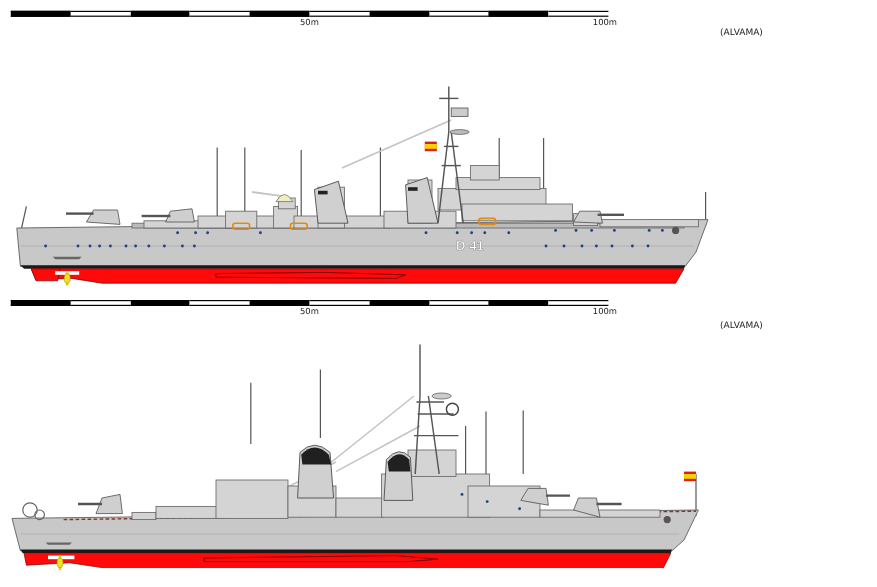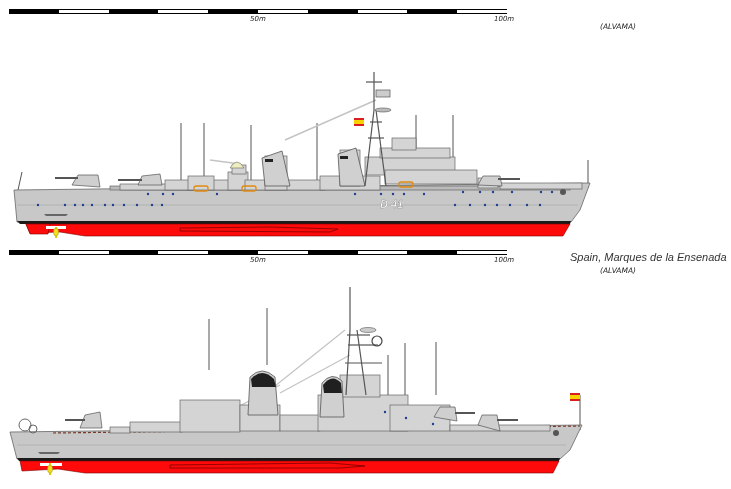--- a/index.html
+++ b/index.html
@@ -1,17 +1,17 @@
 <!DOCTYPE html>
 <html><head>
 <meta charset="utf-8">
 <style>
   html, body { margin:0; padding:0; background:#ffffff; }
   body { width:731px; height:489px; position:relative; overflow:hidden; font-family:"Liberation Sans", sans-serif; }
-  .plate { position:absolute; left:0; width:660px;font-style:italic; }
+  .plate { position:absolute; left:0; width:660px; }
   .plate-1 { top:0; height:245px; }
   .plate-2 { top:245px; height:244px; }
   .scale { position:absolute; left:9px; top:9px; width:498px; height:4px; display:flex; }
   .seg { flex:1; height:3px; border-top:1px solid #000; border-bottom:1px solid #000; box-sizing:content-box; }
   .seg.dark { background:#000; }
   .seg.light { background:#fff; }
   .scale-label { position:absolute; top:15px; font-size:7px; color:#222; font-family:"DejaVu Sans", sans-serif; }
   .title { position:absolute; left:570px; top:6px; font-size:11px; color:#333; white-space:nowrap; }
   .credit { position:absolute; left:600px; top:22px; font-size:7.5px; color:#222; font-family:"DejaVu Sans", sans-serif; }
   svg.ship { position:absolute; left:0; }
@@ -179,21 +179,20 @@
     <div class="seg light"></div>
     <div class="seg dark"></div>
     <div class="seg light"></div>
     <div class="seg dark"></div>
     <div class="seg light"></div>
     <div class="seg dark"></div>
     <div class="seg light"></div>
   </div>
   <span class="scale-label" style="left:250px; top:11px;">50m</span>
   <span class="scale-label" style="left:494px; top:11px;">100m</span>
-  <div class="title" style="top:6px;">Spain, Marques de la Ensenada</div>
   <div class="credit" style="top:21px;">(ALVAMA)</div>
 
   <svg class="ship" style="top:0" width="731" height="244" viewBox="0 0 731 244">
 
     <g stroke="#555" stroke-width="1">
       <line x1="209" y1="74" x2="209" y2="125"></line>
       <line x1="267" y1="63" x2="267" y2="120"></line>
       <line x1="388" y1="110" x2="388" y2="150"></line>
       <line x1="405" y1="98" x2="405" y2="150"></line>
       <line x1="436" y1="97" x2="436" y2="150"></line>

